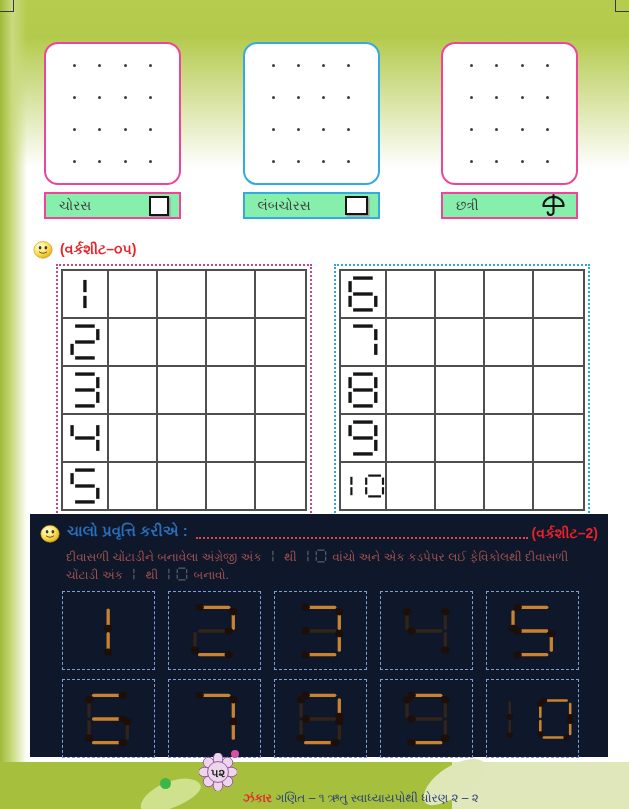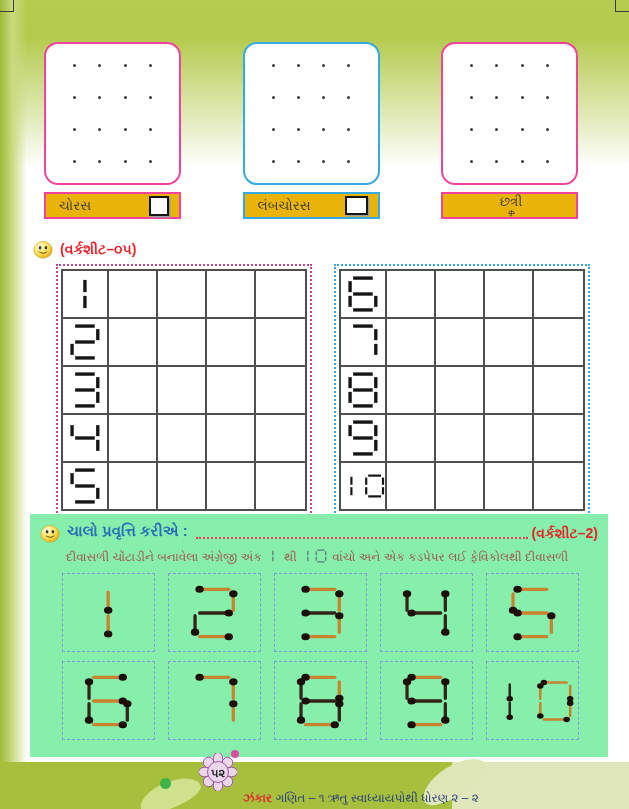--- a/index.html
+++ b/index.html
@@ -19,21 +19,21 @@
   .crop.bl{left:0;bottom:0;border-right:1.5px solid #3a3a3a;border-top:1.5px solid #3a3a3a;}
   .crop.br{right:0;bottom:0;border-left:1.5px solid #3a3a3a;border-top:1.5px solid #3a3a3a;}
 
   
   .shapes-row{position:absolute;left:44px;top:42px;width:534px;display:flex;justify-content:space-between;}
   .shape-card{width:137px;display:flex;flex-direction:column;}
   .dot-box{height:143px;background:#fff;border:2.5px solid #e0e0e0;border-radius:14px;
     display:grid;grid-template-columns:repeat(4,1fr);align-content:space-between;
     justify-items:center;padding:20px 16px;box-sizing:border-box;}
   .dot{width:3px;height:3px;border-radius:50%;background:#3c3c3c;}
-  .label-box{margin-top:7px;height:27px;background:#eab308;border:2px solid #e0e0e0;
+  .label-box{margin-top:7px;height:27px;background:#86efac;border:2px solid #e0e0e0;
     display:flex;align-items:center;justify-content:space-between;padding:0 10px 0 13px;box-sizing:border-box;}
   .label-box .lbl{font-size:13.5px;color:#3f3f3f;}
   .shape-sq{width:16px;height:16px;border:2.5px solid #141414;box-shadow:1.5px 1.5px 0 #9c9c9c;background:#fff;}
   .shape-rect{width:30px;height:15px;border:2.5px solid #141414;box-shadow:1.5px 1.5px 0 #9c9c9c;background:#fff;}
 
   
   .practice-header{position:absolute;left:33px;top:239px;width:592px;display:flex;align-items:flex-end;}
   .smiley{width:20px;height:20px;flex:0 0 auto;margin-right:7px;}
   .sec-heading{font-size:15px;font-weight:bold;color:#2a6db8;flex:1 1 auto;
     border-bottom:2px dotted #e8404e;padding-bottom:3px;white-space:nowrap;}
@@ -41,21 +41,21 @@
   .grids-row{position:absolute;left:56px;top:264px;display:flex;gap:22px;}
   .lcd-grid{border:2.5px dotted #c2498e;padding:3px;background:#fff;}
   .pgrid{display:grid;grid-template-columns:46px repeat(4,49px);border:2px solid #4f4f4f;}
   .pcell{height:46px;border-right:2px solid #4f4f4f;border-bottom:2px solid #4f4f4f;
     display:flex;align-items:center;justify-content:center;background:#fff;}
   .pcell:nth-child(5n){border-right:none;}
   .pcell:nth-child(n+21){border-bottom:none;}
 
   
   .activity-panel{position:absolute;left:30px;top:514px;width:578px;height:243px;
-    background:#86efac;box-sizing:border-box;padding:8px 10px 6px 10px;}
+    background:#0f172a;box-sizing:border-box;padding:8px 10px 6px 10px;}
   .act-header{display:flex;align-items:flex-end;}
   .act-header .sec-heading{flex:0 0 auto;border-bottom:none;margin-right:4px;}
   .leader{flex:1 1 auto;border-bottom:2px dotted #e8404e;margin:0 4px 4px 4px;}
   .act-text{margin:5px 0 0 26px;font-size:12px;color:#a3534c;line-height:1.5;}
   .act-text svg{vertical-align:-2px;margin:0 2px;}
   .match-row{display:flex;gap:13px;margin:7px 0 0 22px;}
   .match-row.second{margin-top:9px;}
   .match-box{width:93px;height:79px;border:1.4px dashed #7d9ed8;box-sizing:border-box;
     display:flex;align-items:center;justify-content:center;background:transparent;}
 
@@ -158,21 +158,21 @@
           <span class="dot"></span>
           <span class="dot"></span>
           <span class="dot"></span>
           <span class="dot"></span>
           <span class="dot"></span>
           <span class="dot"></span>
           <span class="dot"></span>
           <span class="dot"></span>
           <span class="dot"></span>
         </div>
-      <div class="label-box bordered" style="border-color: rgb(240, 68, 156); flex-direction: column;">
+      <div class="label-box bordered" style="border-color: rgb(240, 68, 156);">
         <span class="lbl">છત્રી</span>
         <svg width="25" height="25" viewBox="0 0 26 26">
           <path d="M2.5 13.5 a10.5 9.5 0 0 1 21 0 z" fill="none" stroke="#141414" stroke-width="2.2" stroke-linejoin="round"></path>
           <path d="M13 2.2 L13 19.5 a3 3 0 0 1 -6 0.6" fill="none" stroke="#141414" stroke-width="2.2" stroke-linecap="round"></path>
         </svg>
       </div>
     </div>
   </div>
 
   <div class="practice-header">
@@ -370,20 +370,37 @@
               <line x1="26" y1="8" x2="26" y2="28"></line>
               <line x1="26" y1="34" x2="26" y2="54"></line>
               <line x1="68" y1="5" x2="100" y2="5"></line>
               <line x1="105" y1="10" x2="105" y2="28"></line>
               <line x1="105" y1="34" x2="105" y2="52"></line>
               <line x1="68" y1="57" x2="100" y2="57"></line>
               <line x1="63" y1="34" x2="63" y2="52"></line>
               <line x1="63" y1="10" x2="63" y2="28"></line>
             </g>
           </svg><span> વાંચો અને એક કડપેપર લઈ ફેવિકોલથી દીવાસળી</span></div>
+      <div><span>ચોંટાડી અંક </span><svg viewBox="0 0 52 62" style="height:14px">
+            <g stroke="#5a6772" stroke-width="5" stroke-linecap="butt" fill="none">
+              <line x1="26" y1="8" x2="26" y2="28"></line>
+              <line x1="26" y1="34" x2="26" y2="54"></line>
+            </g>
+          </svg><span> થી </span><svg viewBox="0 0 110 62" style="height:14px">
+            <g stroke="#5a6772" stroke-width="5" stroke-linecap="butt" fill="none">
+              <line x1="26" y1="8" x2="26" y2="28"></line>
+              <line x1="26" y1="34" x2="26" y2="54"></line>
+              <line x1="68" y1="5" x2="100" y2="5"></line>
+              <line x1="105" y1="10" x2="105" y2="28"></line>
+              <line x1="105" y1="34" x2="105" y2="52"></line>
+              <line x1="68" y1="57" x2="100" y2="57"></line>
+              <line x1="63" y1="34" x2="63" y2="52"></line>
+              <line x1="63" y1="10" x2="63" y2="28"></line>
+            </g>
+          </svg><span> બનાવો.</span></div>
     </div>
     <div class="match-row">
         <div class="match-box">
           <svg viewBox="-6 -3 64 68" style="height:62px">
             <line x1="26" y1="8" x2="26" y2="28" stroke="#c9832f" stroke-width="3.6" stroke-linecap="round"></line>
             <ellipse cx="26" cy="28" rx="4.6" ry="3.9" fill="#1d0e07"></ellipse>
             <line x1="26" y1="34" x2="26" y2="54" stroke="#c9832f" stroke-width="3.6" stroke-linecap="round"></line>
             <ellipse cx="26" cy="54" rx="4.6" ry="3.9" fill="#1d0e07"></ellipse>
           </svg>
         </div>

